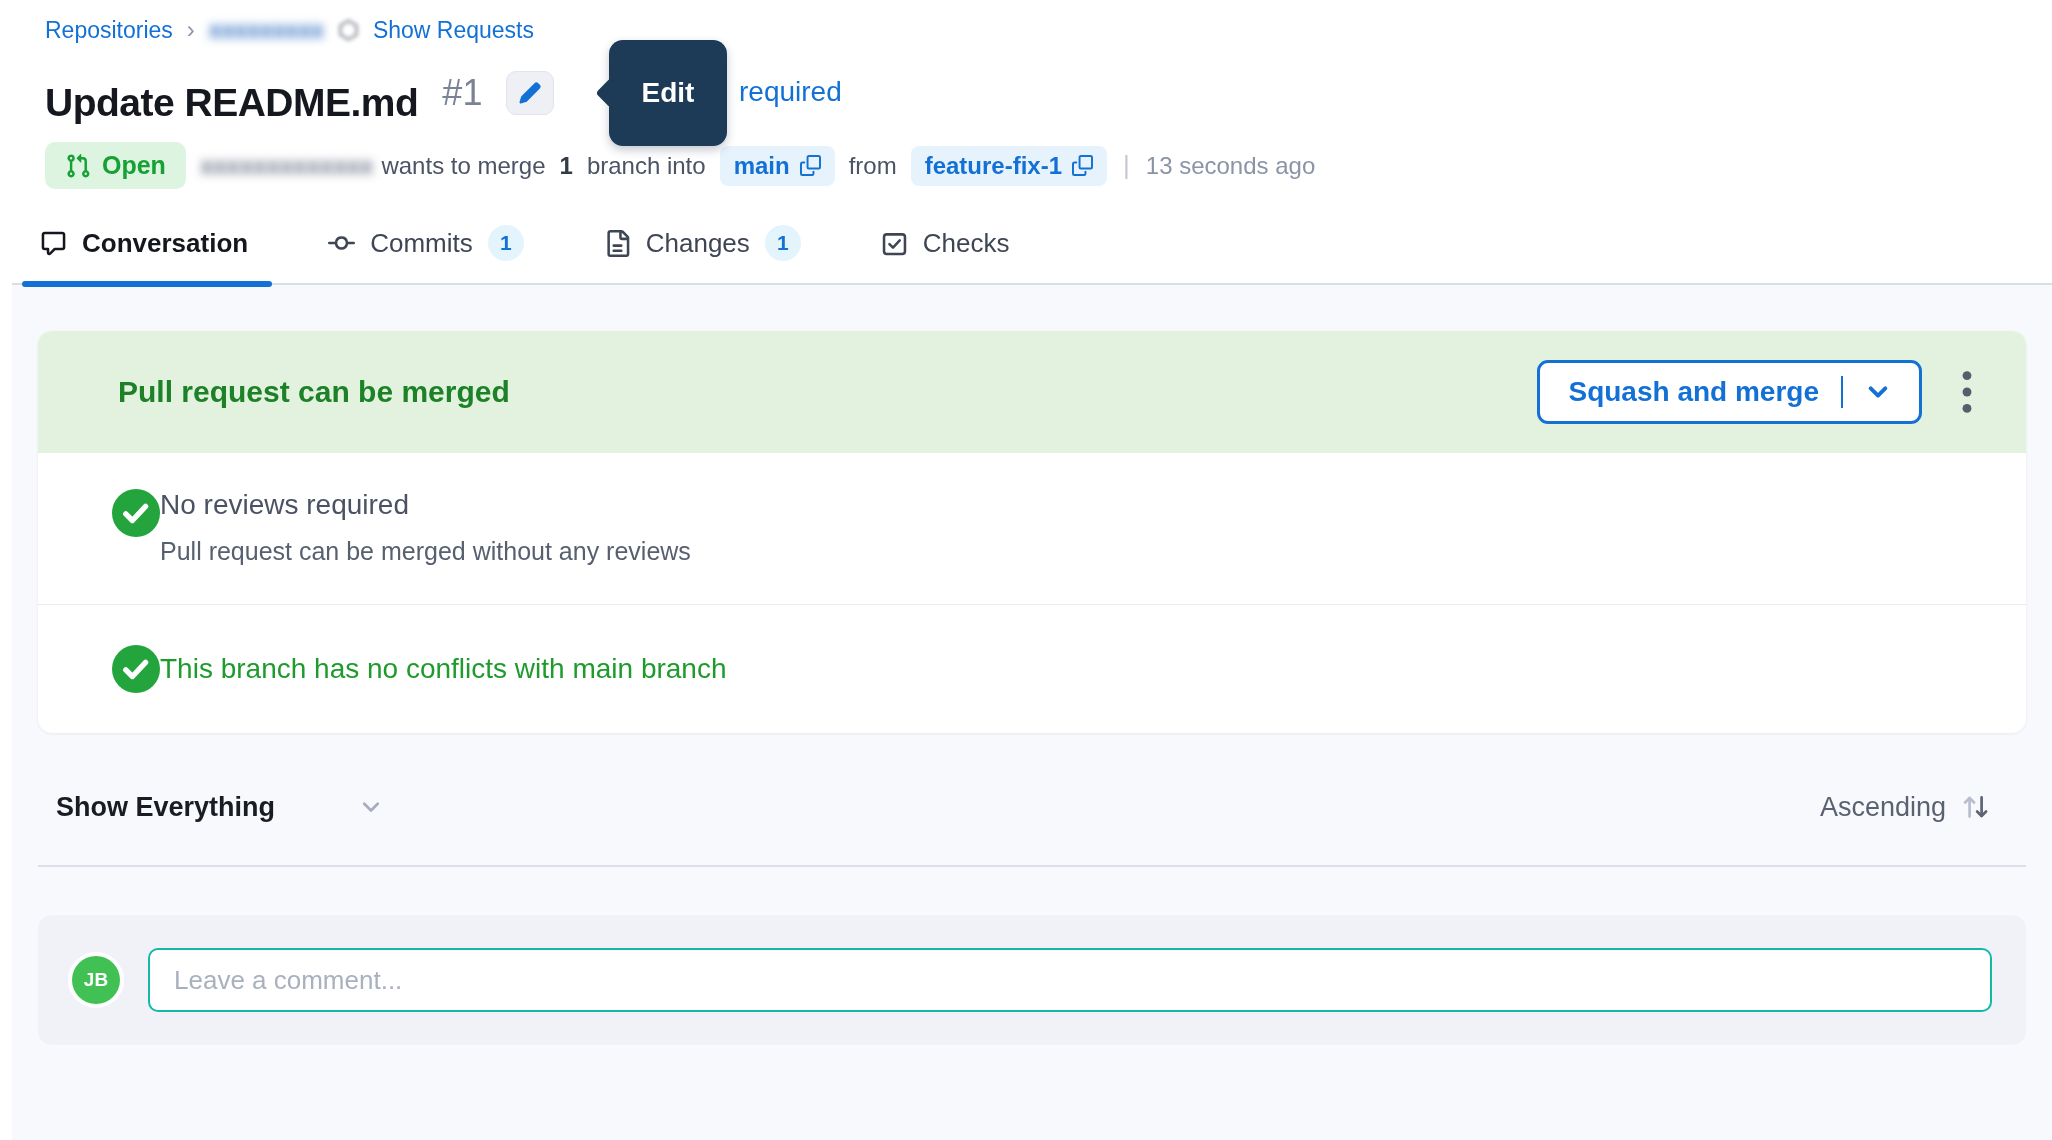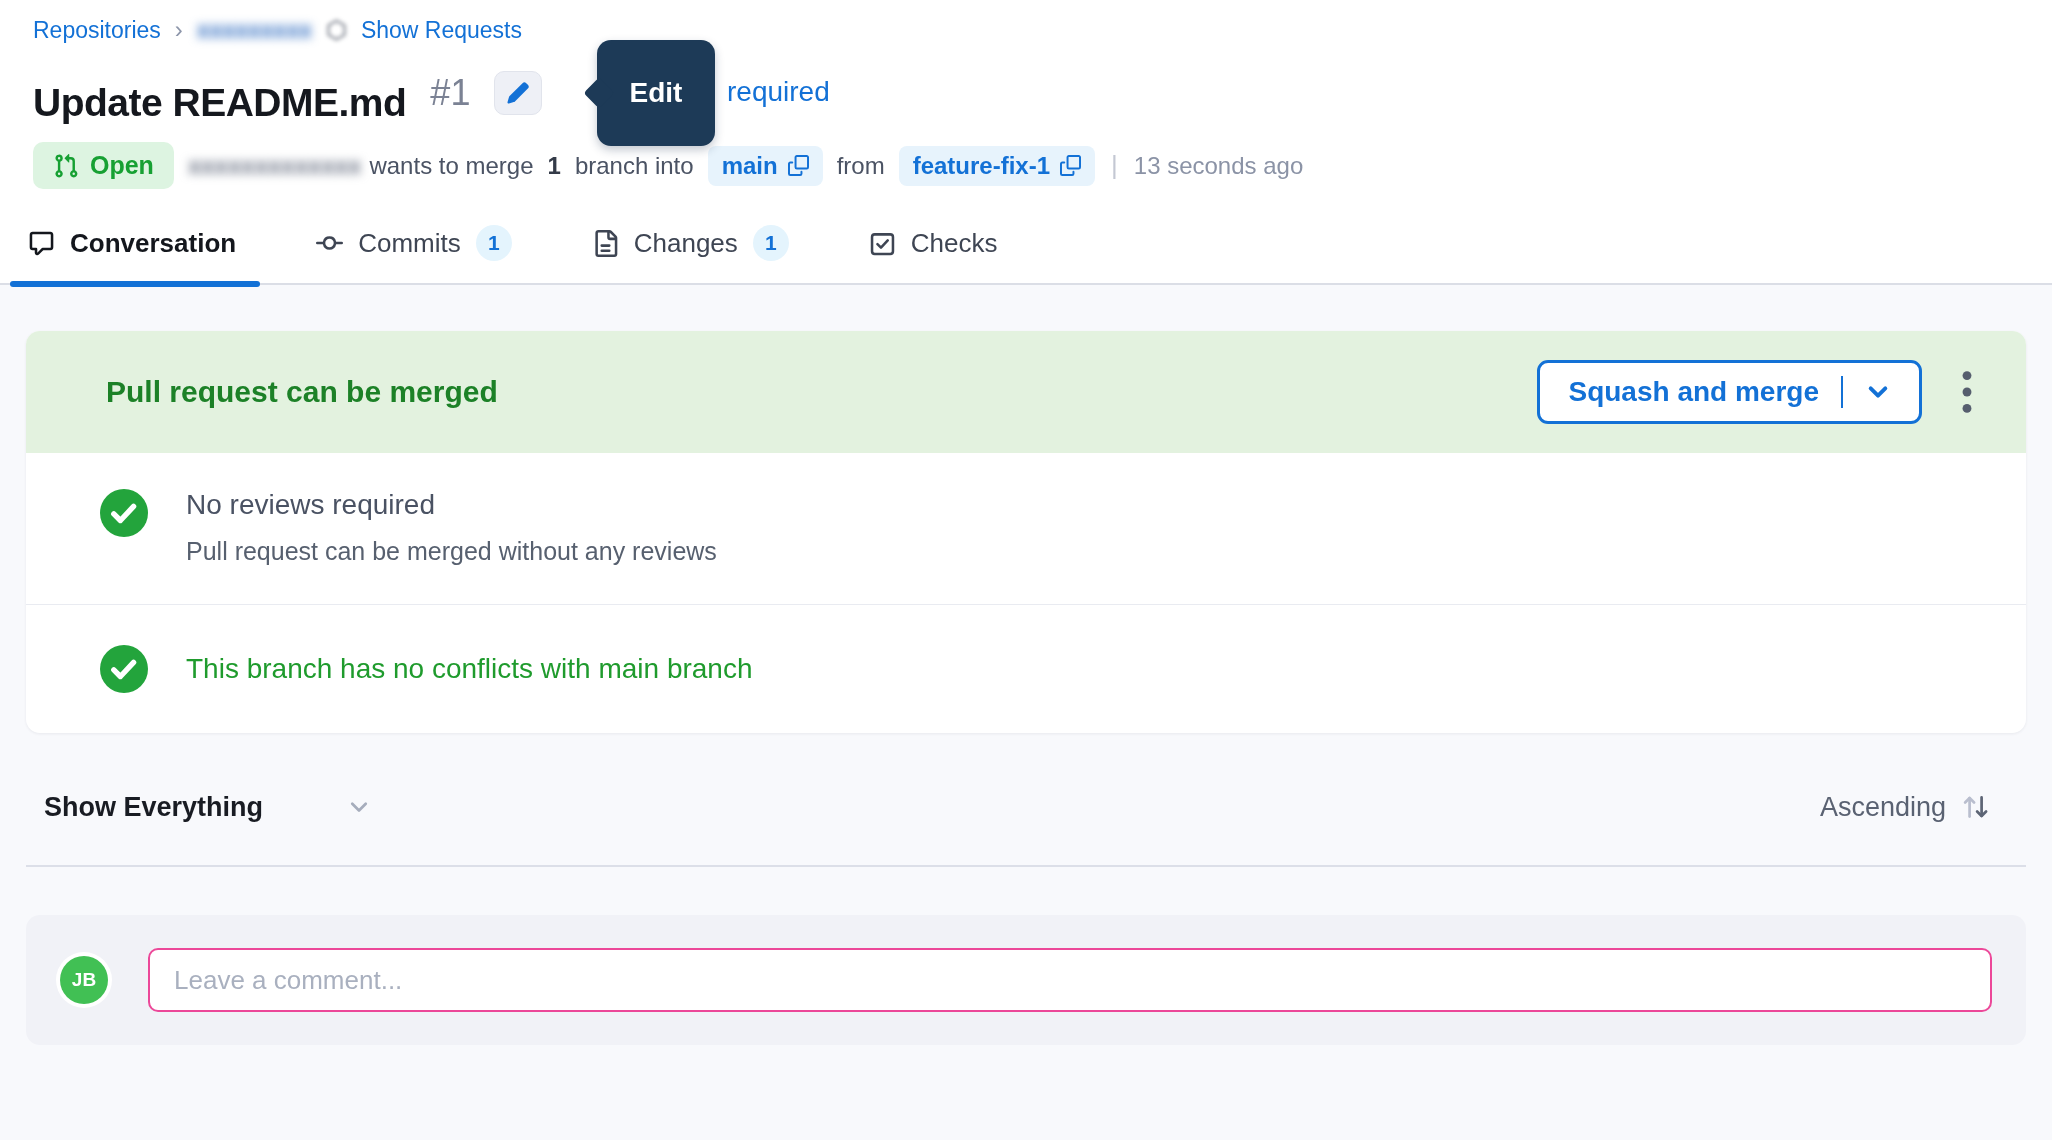--- a/index.html
+++ b/index.html
@@ -3,21 +3,21 @@
 <meta charset="utf-8">
 <style>
   * { box-sizing: border-box; margin: 0; padding: 0; }
   html, body { width: 2052px; height: 1140px; }
   body {
     font-family: "Liberation Sans", "DejaVu Sans", sans-serif;
     background: #ffffff;
     color: #15181e;
     overflow: hidden;
   }
-  .page { width: 2052px; height: 1140px; display: flex; flex-direction: column; background:#fff; }
+  .page { width: 2052px; height: 1140px; display: flex; flex-direction: column; background:#fff;padding-left:12px; }
 
   
   .header { background: #ffffff; position: relative; }
 
   .breadcrumb {
     margin: 16px 0 0 33px;
     display: flex; align-items: center; gap: 14px;
     font-size: 23px; font-weight: 500;
   }
   .breadcrumb .link { color: #1371d6; cursor: pointer; }
@@ -114,21 +114,21 @@
     display: flex; align-items: center;
     background: #ffffff; border: 3px solid #1371d6; border-radius: 11px;
     padding: 13px 28px; cursor: pointer; color: #1371d6;
   }
   .merge-btn .lbl { font-size: 28px; font-weight: 700; }
   .merge-btn .vsep { width: 2px; height: 32px; background: #1371d6; margin: 0 22px; }
   .merge-btn svg { width: 26px; height: 26px; }
   .kebab-btn { background: none; border: none; cursor: pointer; display:flex; }
   .kebab-btn svg { width: 14px; height: 44px; color: #565e6e; }
 
-  .check-row { display: flex; gap: 38px; padding: 36px 40px 38px 74px; }
+  .check-row { display: flex; padding: 36px 40px 38px 74px; }
   .check-row.center { align-items: center; padding: 40px 40px 40px 74px; }
   .check-icon svg { width: 48px; height: 48px; display: block; }
   .check-title { font-size: 28px; color: #4a5263; }
   .check-sub { font-size: 25px; color: #57606f; margin-top: 16px; }
   .check-green { font-size: 28px; color: #1f9b2d; font-weight: 500; }
   .hdivider { height: 1px; background: #e9ebf1; }
 
   .filter-row {
     margin: 58px 34px 0 18px;
     display: flex; align-items: center;
@@ -146,22 +146,22 @@
     margin-top: 48px; background: #f1f2f7; border-radius: 14px;
     height: 130px; display: flex; align-items: center; padding: 0 34px;
   }
   .avatar {
     width: 48px; height: 48px; border-radius: 50%;
     background: #41c054; color: #fff; font-size: 19px; font-weight: 700;
     display: flex; align-items: center; justify-content: center;
     box-shadow: 0 0 0 4px #ffffff; flex: none;
   }
   .comment-input {
-    flex: 1; margin-left: 40px; height: 64px;
-    border: 2px solid #ec4899; border-radius: 10px; background: #fff;
+    flex: 1; margin-left: 28px; height: 64px;
+    border: 2px solid #14b8a6; border-radius: 10px; background: #fff;
     font-size: 26px; font-family: inherit; padding: 0 24px; color: #a16207;
     outline: none;
   }
   .comment-input::placeholder { color: #a9b0bf; }
 </style>
 </head>
 <body>
 
 <div class="page">
 

